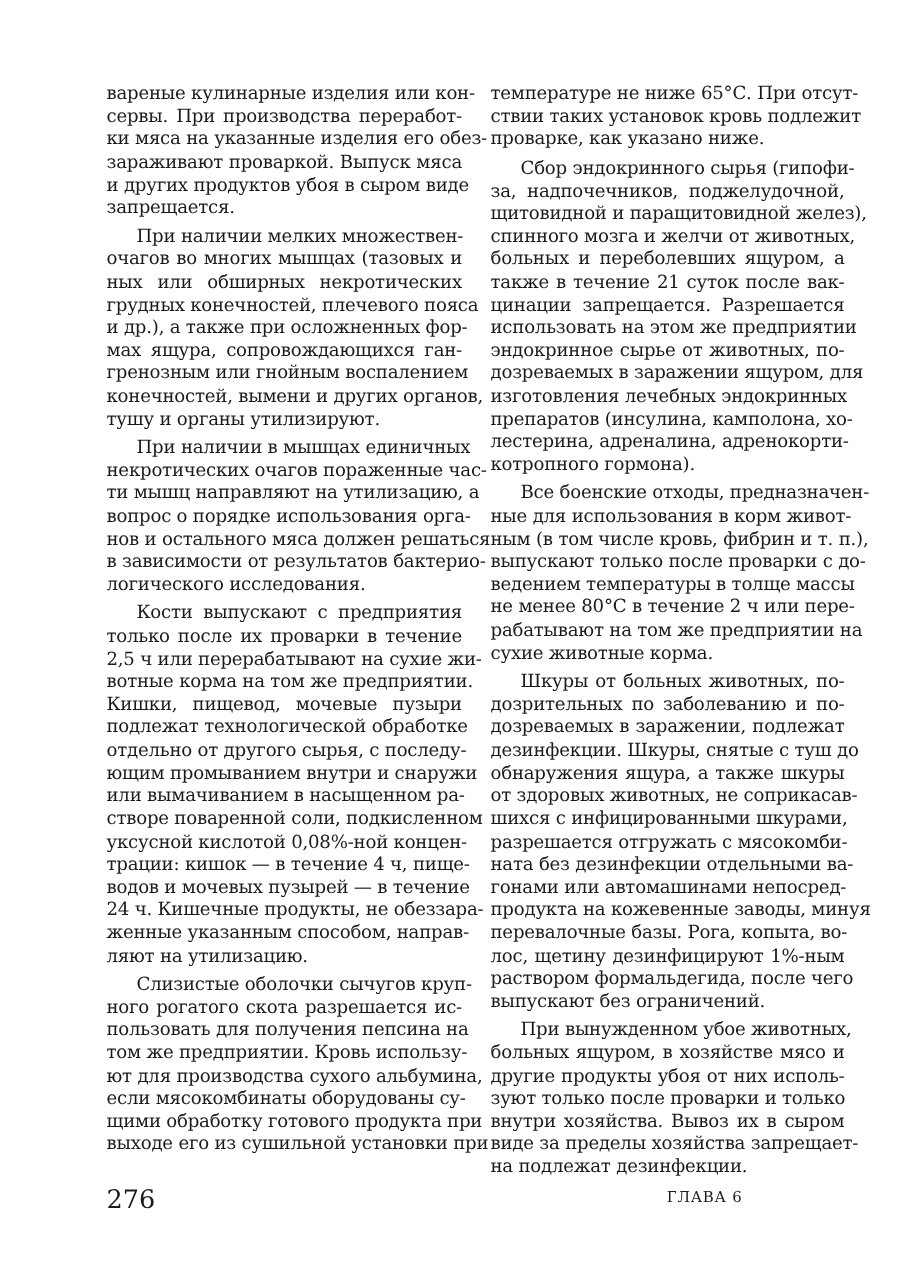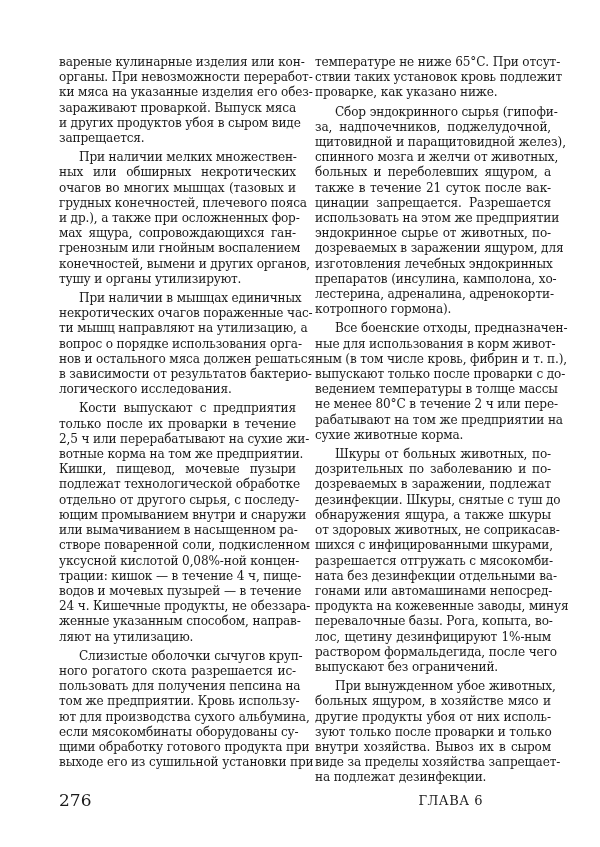--- a/index.html
+++ b/index.html
@@ -10,21 +10,21 @@
     body {
       width: 600px;
       height: 847px;
       position: relative;
       overflow: hidden;
       font-family: "DejaVu Serif", "Liberation Serif", serif;
       color: #1a1a1a;
     }
     .page {
       position: absolute;
-      left: 4px; top: 0;
+      left: 16px; top: 0;
       width: 533px; height: 847px;
     }
     .column {
       position: absolute;
       top: 55px;
       width: 237px;
       font-size: 12.1px;
       line-height: 15.2px;
       text-align: justify;
       hyphens: manual;
@@ -50,42 +50,42 @@
       position: absolute;
       left: 55px;
       top: 790px;
       font-size: 17px;
       font-family: "DejaVu Serif", serif;
     }
     .footer-right {
       position: absolute;
       right: 54px;
       top: 793px;
-      font-size: 13px;
+      font-size: 10px;
       letter-spacing: 0.5px;
       font-family: "DejaVu Serif", serif;
     }
   </style>
 </head>
 <body>
 
 <div class="page">
   <div class="column col-left">
       <div class="para noindent">
         <span class="line">вареные кулинарные изделия или кон-</span>
-        <span class="line">органы. При невозможности переработ-</span>
+        <span class="line">сервы. При производства переработ-</span>
         <span class="line">ки мяса на указанные изделия его обез-</span>
         <span class="line">зараживают проваркой. Выпуск мяса</span>
         <span class="line">и других продуктов убоя в сыром виде</span>
         <span class="line last">запрещается.</span>
       </div>
       <div class="para noindent">
         <span class="line first">При наличии мелких множествен-</span>
+        <span class="line">очагов во многих мышцах (тазовых и</span>
         <span class="line">ных или обширных некротических</span>
-        <span class="line">очагов во многих мышцах (тазовых и</span>
         <span class="line">грудных конечностей, плечевого пояса</span>
         <span class="line">и др.), а также при осложненных фор-</span>
         <span class="line">мах ящура, сопровождающихся ган-</span>
         <span class="line">гренозным или гнойным воспалением</span>
         <span class="line">конечностей, вымени и других органов,</span>
         <span class="line last">тушу и органы утилизируют.</span>
       </div>
       <div class="para noindent">
         <span class="line first">При наличии в мышцах единичных</span>
         <span class="line">некротических очагов пораженные час-</span>

